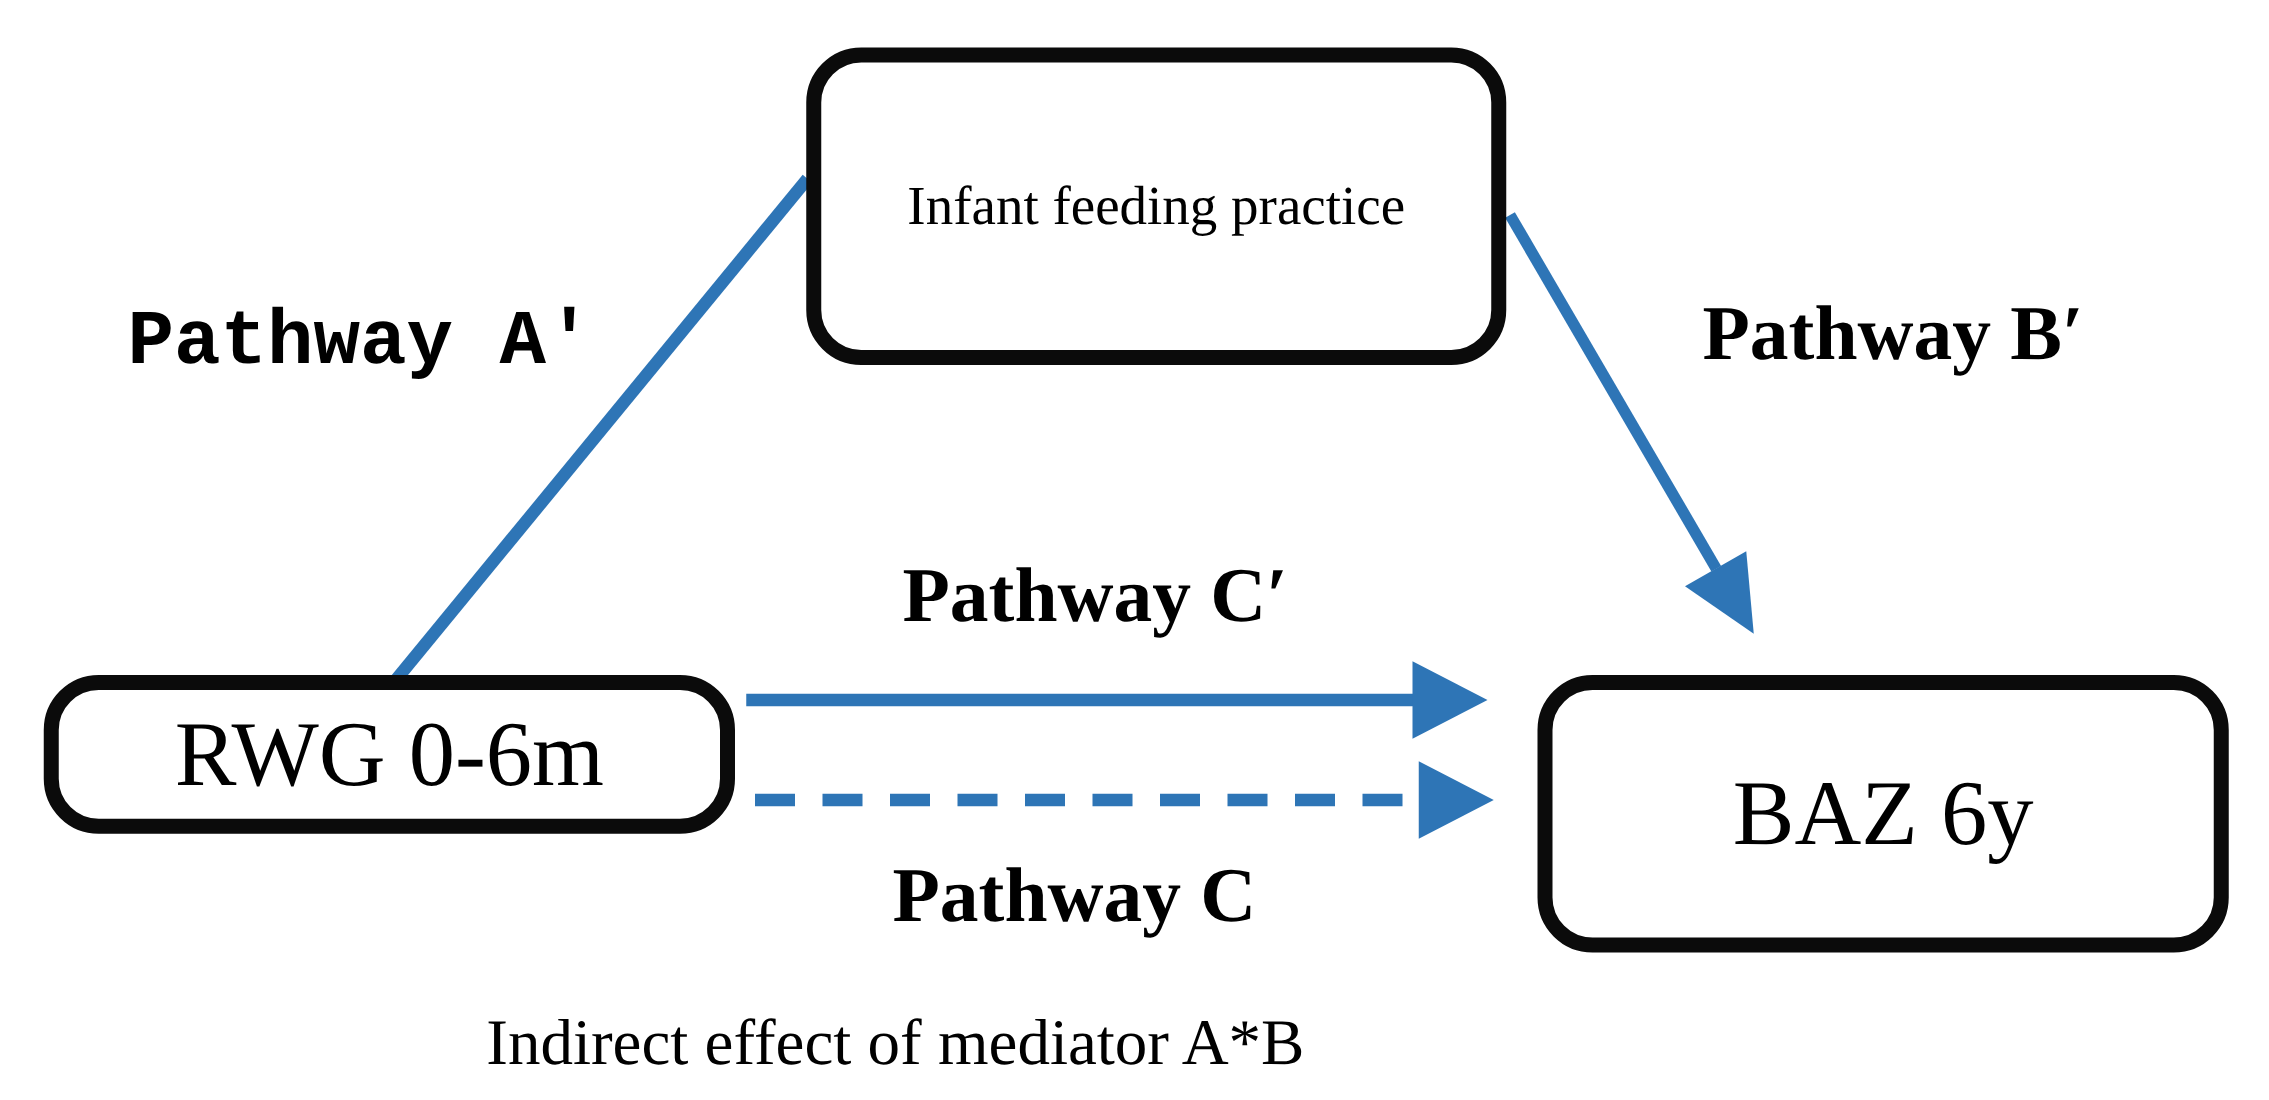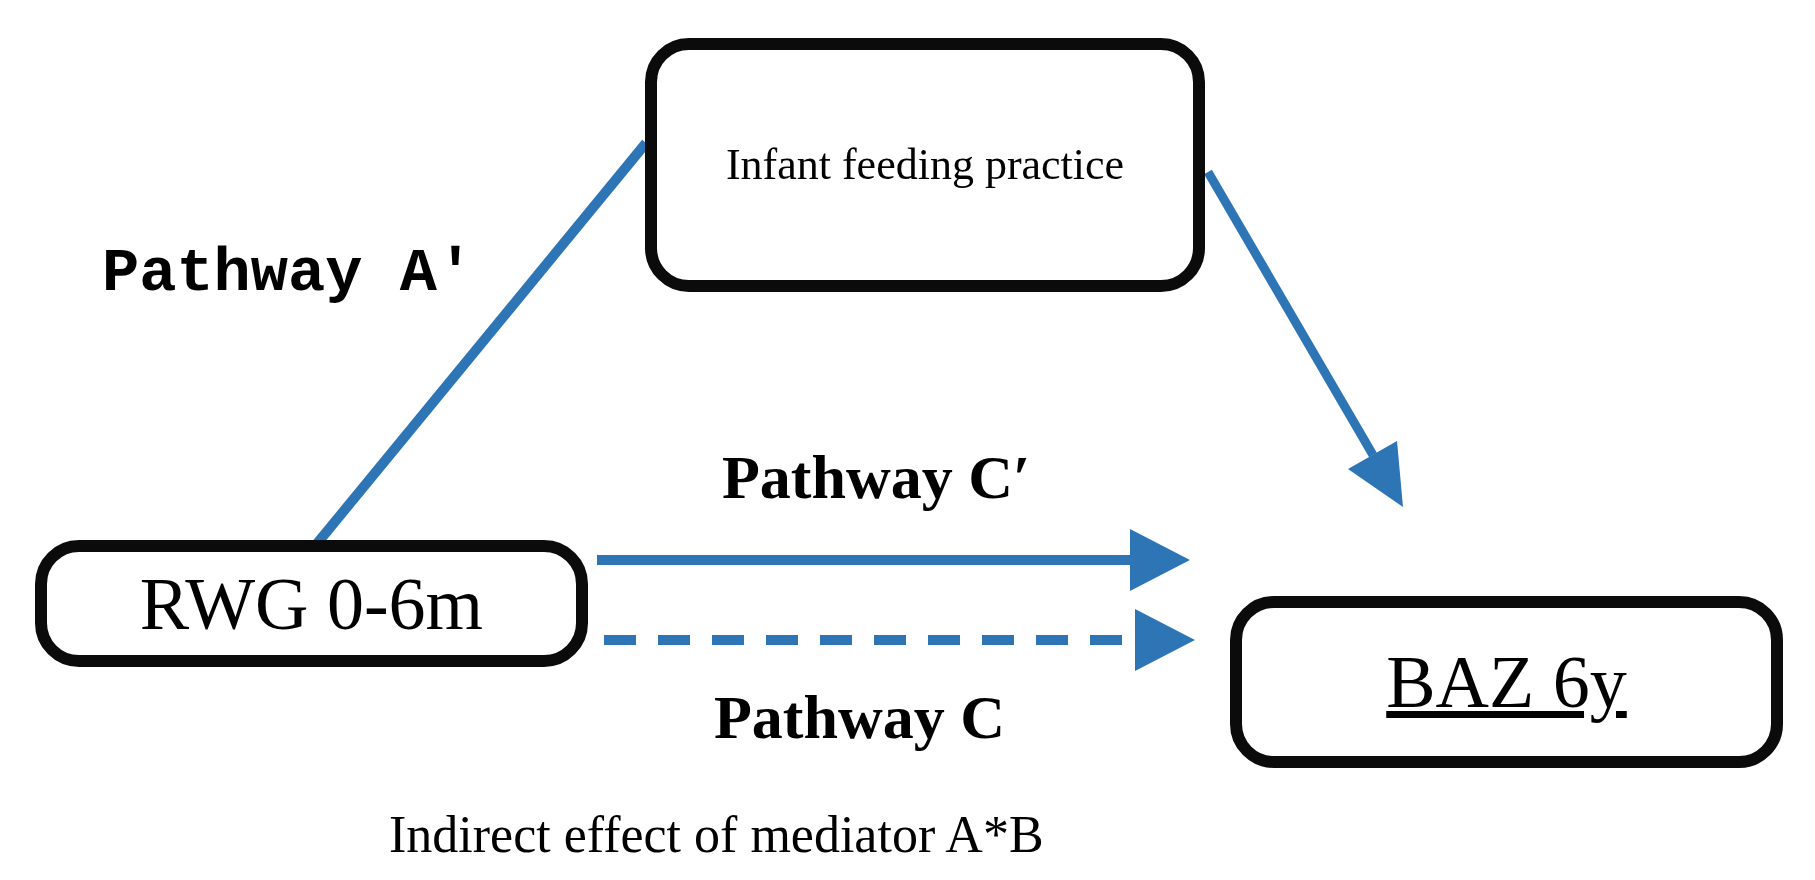--- a/index.html
+++ b/index.html
@@ -23,21 +23,21 @@
     position:absolute;
     border:12px solid var(--border);
     border-radius:44px;
     background:var(--bg);
     display:flex;align-items:center;justify-content:center;
     text-align:center;
   }
   .box-mediator{left:645px;top:38px;width:560px;height:254px;}
   .box-mediator .box-label{font-size:44px;line-height:1.22;max-width:500px;}
   .box-exposure{left:35px;top:540px;width:553px;height:127px;}
-  .box-outcome{left:1230px;top:596px;width:553px;height:172px;text-decoration:underline;}
+  .box-outcome{left:1230px;top:540px;width:553px;height:222px;}
   .box-exposure .box-label,.box-outcome .box-label{font-size:74px;line-height:1;}
   .plabel{
     position:absolute;
     font-weight:bold;
     font-size:62px;
     line-height:1;
     white-space:nowrap;
   }
   .plabel-a{left:102px;top:243px;font-family:Liberation Mono, monospace;}
   .plabel-b{left:1362px;top:236px;}
@@ -83,20 +83,21 @@
   <div class="box box-exposure">
     <span class="box-label">RWG 0-6m</span>
   </div>
 
   <div class="box box-outcome">
     <span class="box-label">BAZ 6y</span>
   </div>
 
   <div class="plabel plabel-a">Pathway A′</div>
 
+  <div class="plabel plabel-b">Pathway B′</div>
 
   <div class="plabel plabel-cprime">Pathway C′</div>
 
   <div class="plabel plabel-c">Pathway C</div>
 
   <div class="caption">Indirect effect of mediator A*B</div>
 
 </div>
 
 </body></html>

